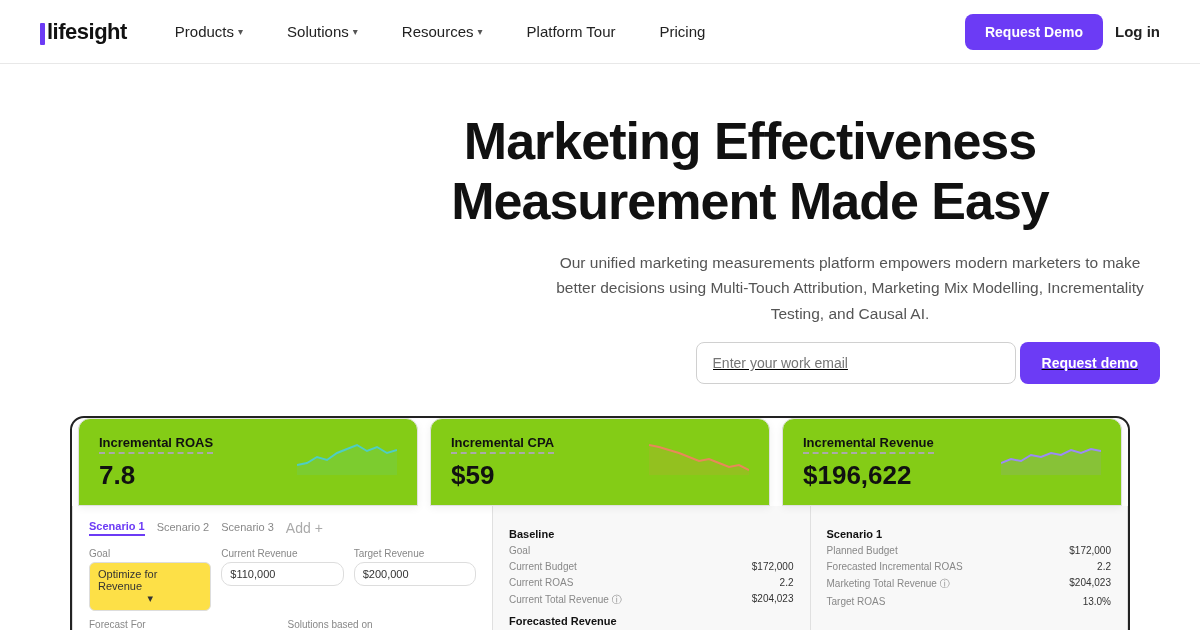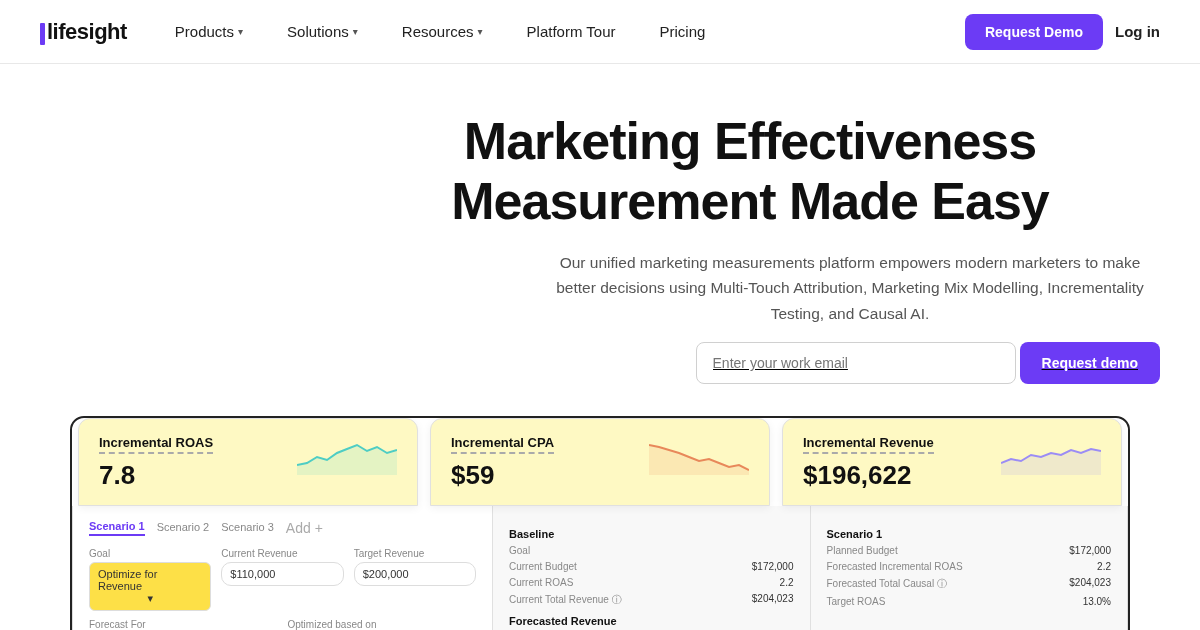--- a/index.html
+++ b/index.html
@@ -142,21 +142,21 @@
     }
 
     
     .kpi-row {
       display: flex;
       gap: 0;
       width: 100%;
       margin-bottom: 0;
     }
     .kpi-card {
-      background: #fef9c3;
+      background: #84cc16;
       border: 1px solid #e0e0e0;
       border-radius: 12px 12px 0 0;
       padding: 16px 20px 14px;
       flex: 1;
       display: flex;
       align-items: flex-start;
       justify-content: space-between;
       position: relative;
       margin: 0 6px;
       box-shadow: 0 2px 8px rgba(0,0,0,0.06);
@@ -416,21 +416,21 @@
             <div class="form-label">Target Revenue</div>
             <div class="form-input">$200,000</div>
           </div>
         </div>
         <div class="form-row">
           <div class="form-col">
             <div class="form-label">Forecast For</div>
 
           </div>
           <div class="form-col">
-            <div class="form-label">Optimized based on</div>
+            <div class="form-label">Solutions based on</div>
 
           </div>
         </div>
 
       </div>
 
       <div class="panel-mid">
         <div class="dt-section">Baseline</div>
         <div class="data-table">
           <div class="dt-row">
@@ -459,21 +459,21 @@
         <div class="scenario-table">
           <div class="sc-row">
             <span class="sc-key">Planned Budget</span>
             <span class="sc-val">$172,000</span>
           </div>
           <div class="sc-row">
             <span class="sc-key">Forecasted Incremental ROAS</span>
             <span class="sc-val">2.2</span>
           </div>
           <div class="sc-row">
-            <span class="sc-key">Forecasted Total Causal ⓘ</span>
+            <span class="sc-key">Marketing Total Revenue ⓘ</span>
             <span class="sc-val">$204,023</span>
           </div>
           <div class="sc-row">
             <span class="sc-key">Target ROAS</span>
             <span class="sc-val">13.0%</span>
           </div>
         </div>
       </div>
 
     </div>

